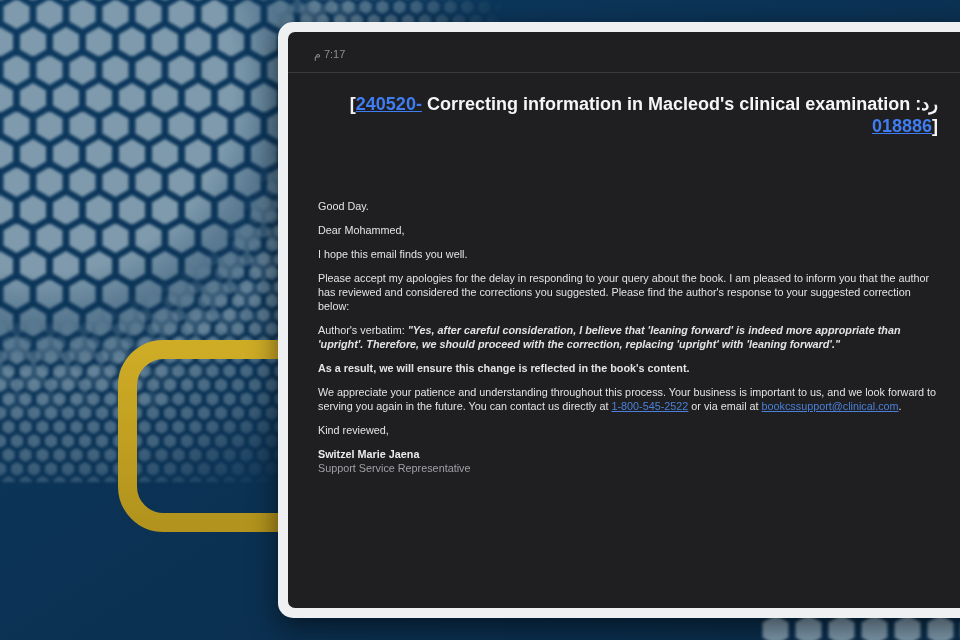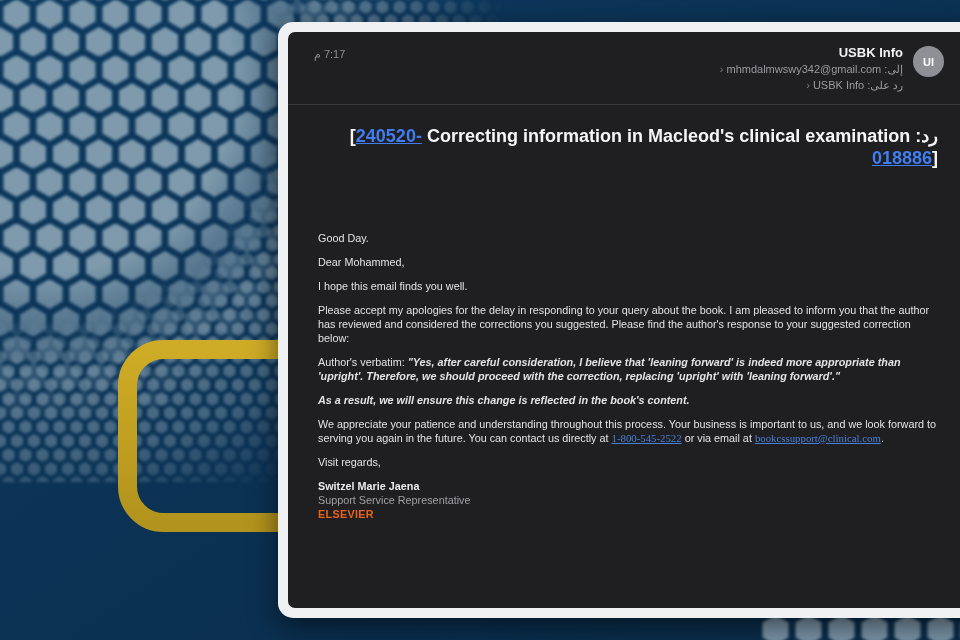--- a/index.html
+++ b/index.html
@@ -43,22 +43,22 @@
   .subject{
     margin:20px 30px 0 30px;text-align:right;
     font-size:18px;font-weight:700;color:#f5f5f7;line-height:22px;
   }
   .subject .ticket{font-weight:700;}
   .subject .ticket a{color:#3f7df2;text-decoration:underline;cursor:pointer;}
   
   .mailbody{margin:62px 26px 0 30px;font-size:10.8px;line-height:14px;color:#e3e3e5;}
   .mailbody p{margin:0 0 10px 0;}
   .q{font-weight:700;font-style:italic;}
-  .bi{font-weight:700;font-style:italic;}
-  a.lnk{color:#4a80d9;text-decoration:underline;cursor:pointer;font-family:Liberation Serif, serif;}
+  .bi{font-weight:700;}
+  a.lnk{color:#4a80d9;text-decoration:underline;cursor:pointer;}
   .sig{margin-bottom:10px;}
   .sig-name{font-weight:700;color:#ececee;}
   .sig-title{color:#a0a0a6;}
   .sig-co{color:#e8621a;font-weight:700;letter-spacing:.3px;}
 </style>
 </head>
 <body>
 
 <svg class="bg-svg" width="960" height="640" viewBox="0 0 960 640">
   <defs>
@@ -145,55 +145,38 @@
   </g>
   <ellipse cx="152" cy="400" rx="20" ry="7" fill="#9fb6c4" opacity="0.1" filter="url(#blr)"></ellipse>
   <rect x="127.5" y="349.5" width="795" height="173" rx="36" fill="none" stroke="url(#goldGrad)" stroke-width="19"></rect>
 </svg>
 
 <div class="card">
   <div class="card-inner">
 
     <div class="hdr">
       <div class="time" dir="rtl">7:17 م</div>
-      <div class="sender-block">
-        <div class="sender-text" dir="rtl">
-          <div class="sender-name">USBK Info</div>
-          <div class="meta-line">
-            <span>إلى:</span>
-            <span dir="ltr">mhmdalmwswy342@gmail.com</span>
-            <span class="chev">‹</span>
-          </div>
-          <div class="meta-line">
-            <span>رد على:</span>
-            <span dir="ltr">USBK Info</span>
-            <span class="chev">‹</span>
-          </div>
-        </div>
-        <div class="avatar">UI</div>
-      </div>
     </div>
     <div class="divider"></div>
 
     <div class="subject" dir="rtl">
       <span>رد:</span>
       <span dir="ltr">Correcting information in Macleod's clinical examination</span>
       <span class="ticket" dir="ltr"><span>[</span><a>240520-018886</a><span>]</span></span>
     </div>
 
     <div class="mailbody">
       <p>Good Day.</p>
       <p>Dear Mohammed,</p>
       <p>I hope this email finds you well.</p>
       <p>Please accept my apologies for the delay in responding to your query about the book. I am pleased to inform you that the author has reviewed and considered the corrections you suggested. Please find the author's response to your suggested correction below:</p>
       <p><span>Author's verbatim: </span><span class="q">"Yes, after careful consideration, I believe that 'leaning forward' is indeed more appropriate than 'upright'. Therefore, we should proceed with the correction, replacing 'upright' with 'leaning forward'."</span></p>
       <p class="bi">As a result, we will ensure this change is reflected in the book's content.</p>
       <p><span>We appreciate your patience and understanding throughout this process. Your business is important to us, and we look forward to serving you again in the future. You can contact us directly at </span><a class="lnk">1-800-545-2522</a><span> or via email at </span><a class="lnk">bookcssupport@clinical.com</a><span>.</span></p>
-      <p>Visit regards,</p>
+      <p>Kind reviewed,</p>
       <div class="sig">
         <div class="sig-name">Switzel Marie Jaena</div>
         <div class="sig-title">Support Service Representative</div>
-        <div class="sig-co">ELSEVIER</div>
       </div>
     </div>
 
   </div>
 </div>
 
 </body></html>

